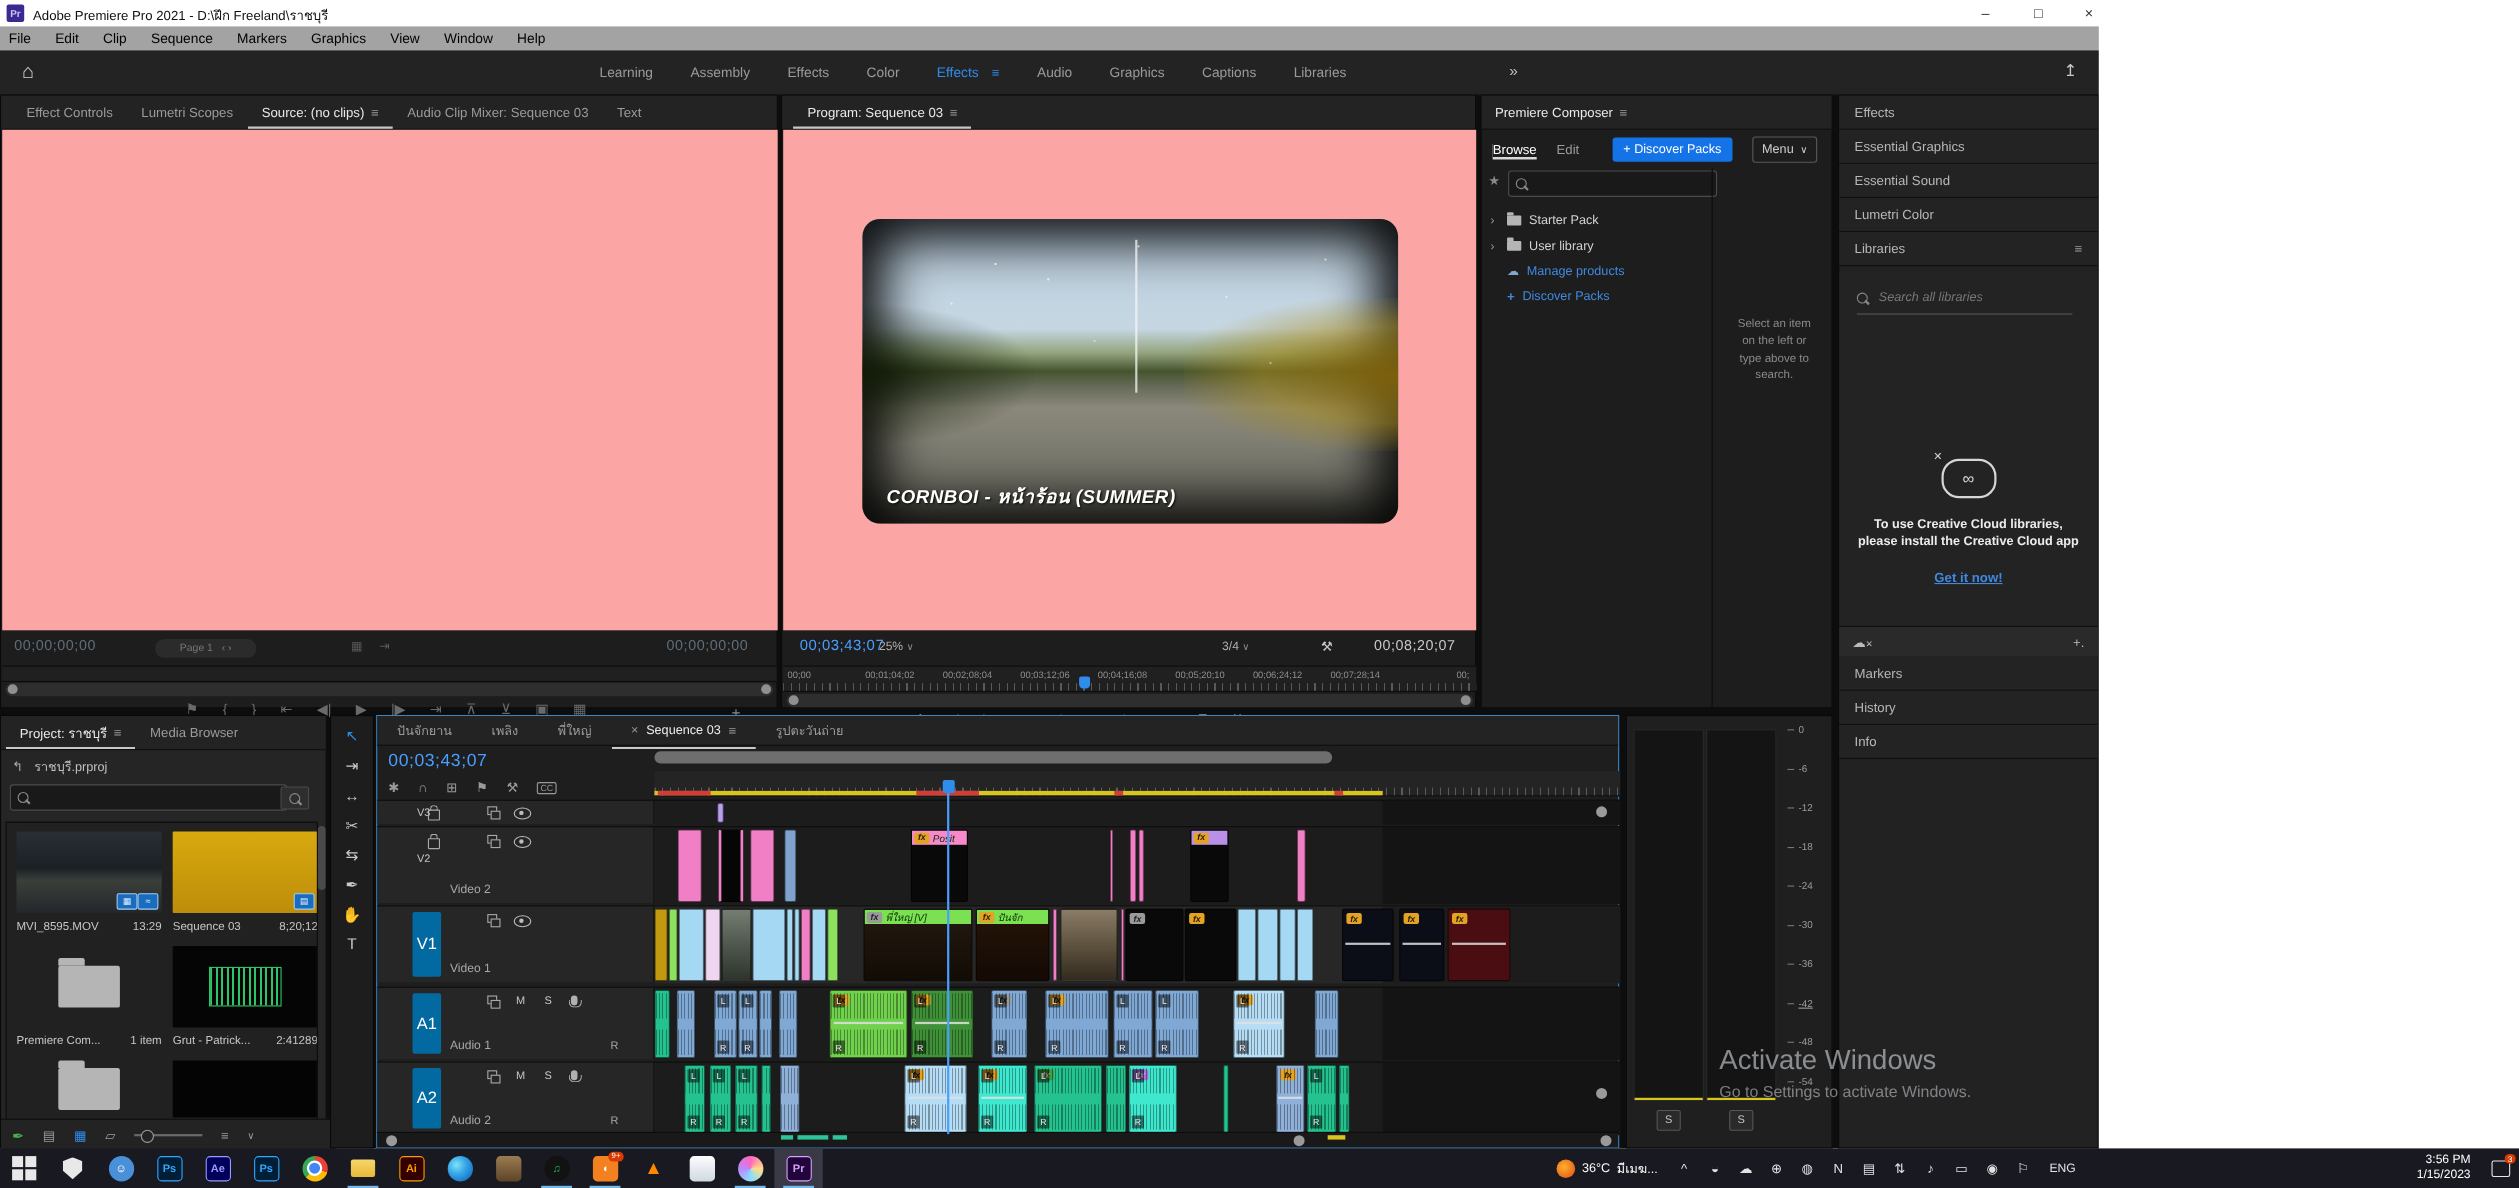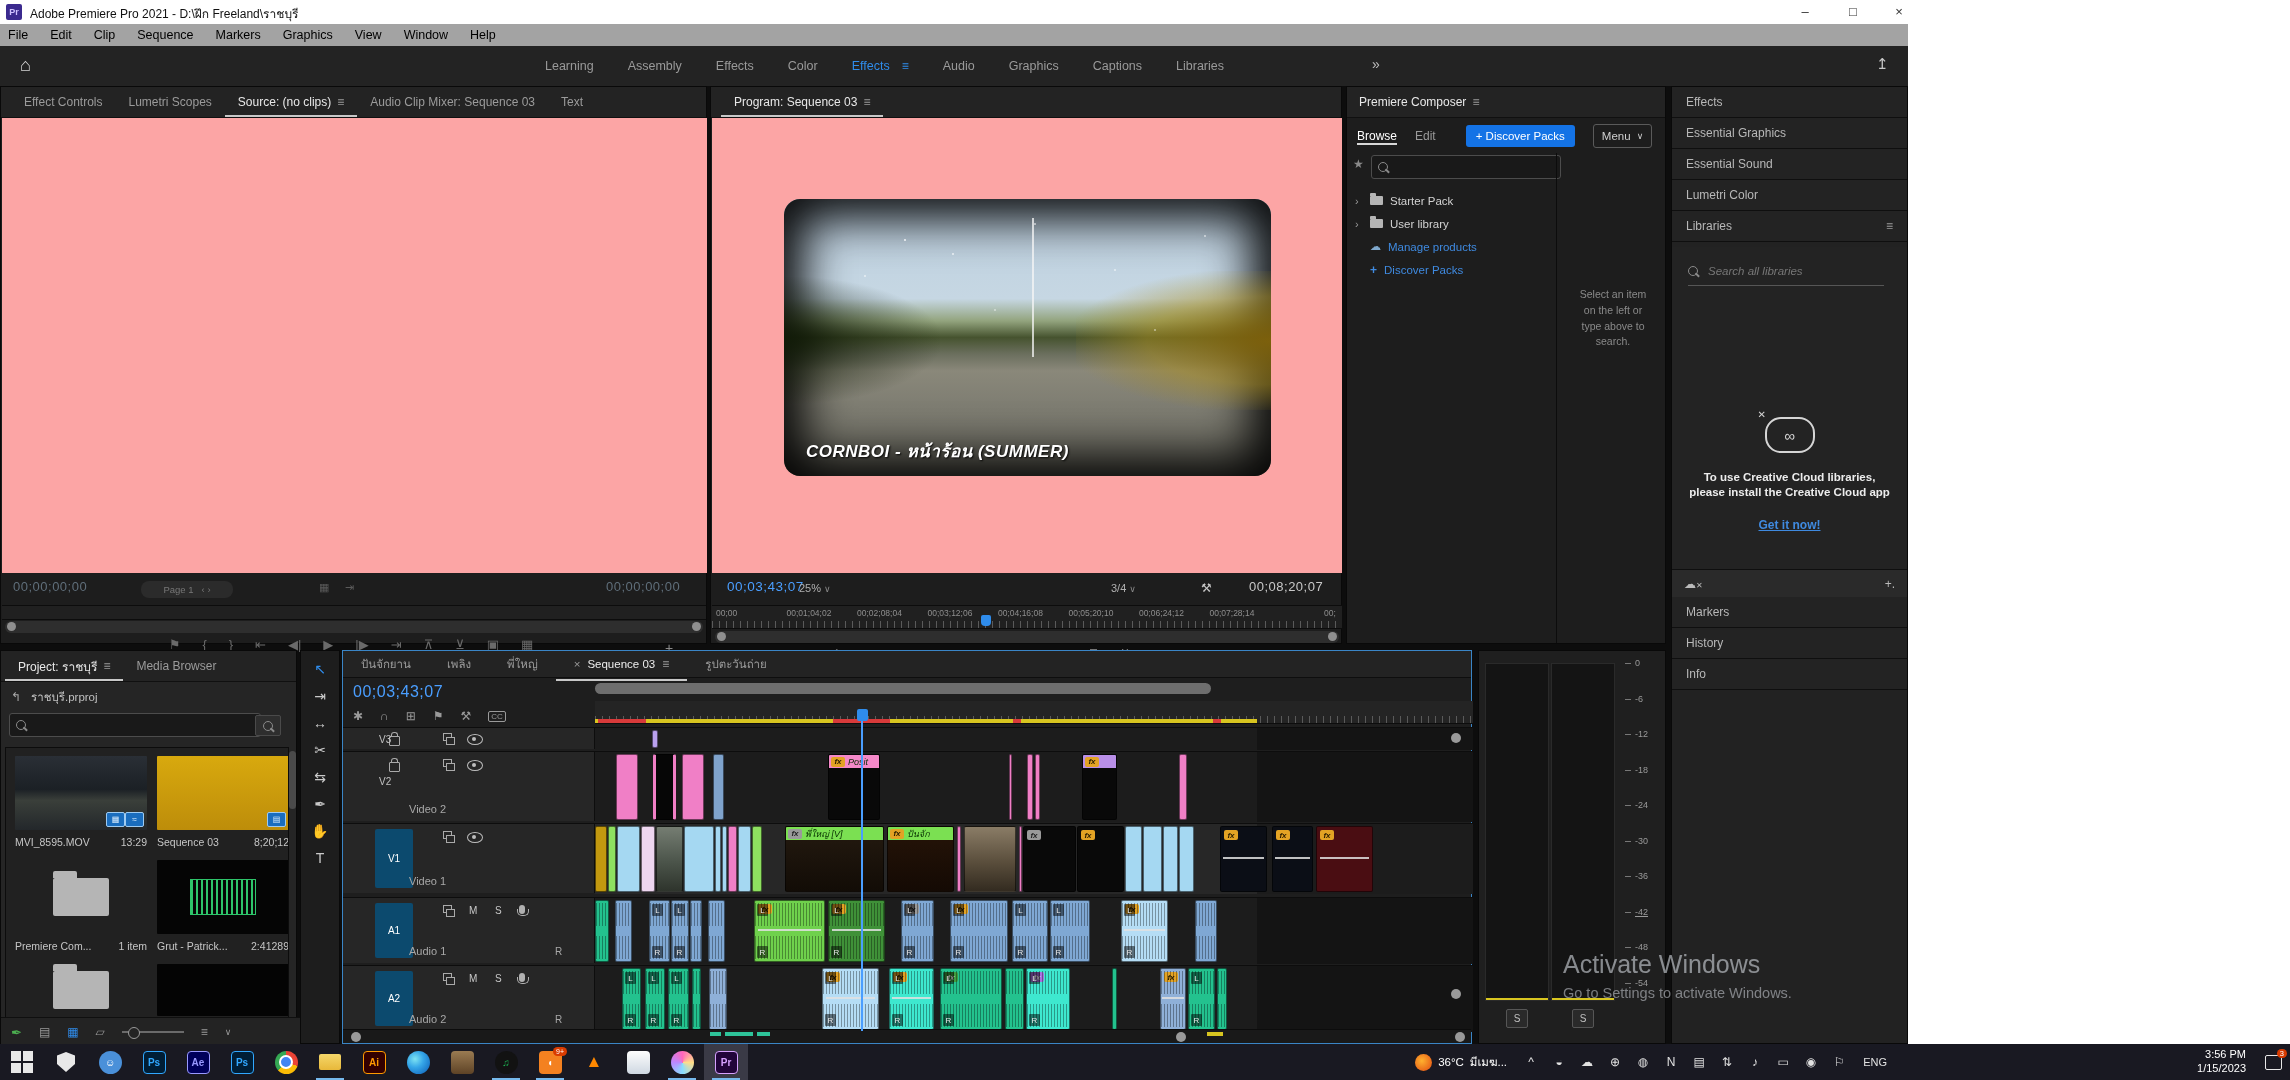--- a/index.html
+++ b/index.html
@@ -104,22 +104,22 @@
   .afterend{position:absolute;top:0;bottom:0;right:0;background:rgba(0,0,0,.28);}
   .ilock{width:9px;height:8px;border:1px solid #aaa;border-radius:1px;position:relative;}
   .ilock::before{content:"";position:absolute;left:1px;top:-5px;width:5px;height:4px;border:1px solid #aaa;border-bottom:none;border-radius:3px 3px 0 0;}
   .ieye{width:14px;height:9px;border:1px solid #bdbdbd;border-radius:50%;position:relative;}
   .ieye::after{content:"";position:absolute;left:4px;top:2px;width:4px;height:4px;border-radius:50%;background:#bdbdbd;}
   .isync{width:11px;height:11px;position:relative;}
   .isync::before,.isync::after{content:"";position:absolute;width:7px;height:6px;border:1px solid #aaa;}
   .isync::after{left:3px;top:4px;background:#262626;}
   .imic{width:6px;height:9px;background:#b0b0b0;border-radius:3px;position:relative;}
   .imic::after{content:"";position:absolute;left:-2.5px;top:4px;width:10px;height:6px;border:1px solid #b0b0b0;border-top:none;border-radius:0 0 5px 5px;}
-  .idbox{position:absolute;left:32px;top:5px;bottom:5px;width:38px;background:#0c4a6e;border-radius:2px;color:#fff;
-         font-size:10px;display:flex;align-items:center;justify-content:center;}
+  .idbox{position:absolute;left:32px;top:5px;bottom:5px;width:26px;background:#0369a1;border-radius:2px;color:#fff;
+         font-size:15px;display:flex;align-items:center;justify-content:center;}
   .idtxt{position:absolute;left:36px;font-size:10px;color:#c2c2c2;}
   .hlabel{position:absolute;left:66px;bottom:6px;font-size:11px;color:#a8a8a8;}
   .hR{position:absolute;left:212px;bottom:6px;font-size:10px;color:#a8a8a8;}
   .hicon{position:absolute;}
   .msbtn{position:absolute;top:7px;font-size:10px;color:#c8c8c8;}
   .clip{position:absolute;top:2px;bottom:2px;border-radius:2px;border:1px solid rgba(0,0,0,.55);box-sizing:border-box;overflow:hidden;}
   .chdr{position:absolute;left:0;right:0;top:0;height:13px;display:flex;align-items:center;gap:3px;padding-left:2px;
         font-size:9px;font-style:italic;color:#0c2a05;white-space:nowrap;overflow:hidden;}
   .fxb{width:14px;height:10px;border-radius:2px;background:#e3a324;color:#2a1d00;font-size:8px;font-style:italic;font-weight:bold;
        display:inline-flex;align-items:center;justify-content:center;flex:none;}

